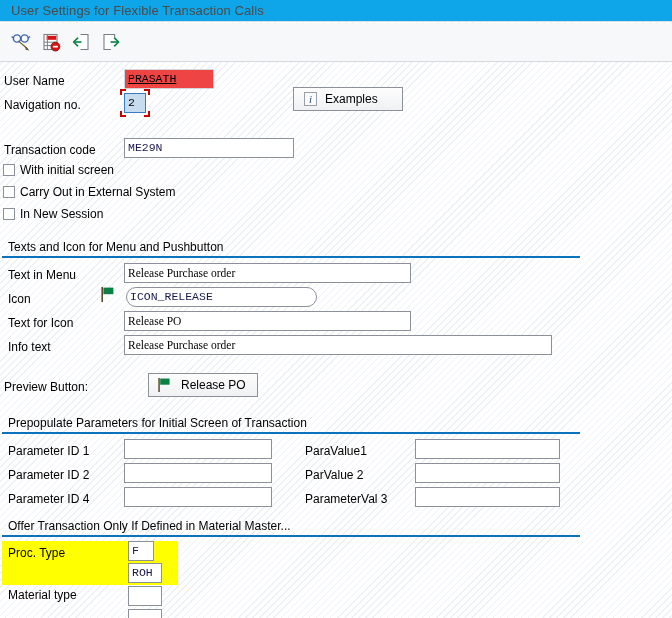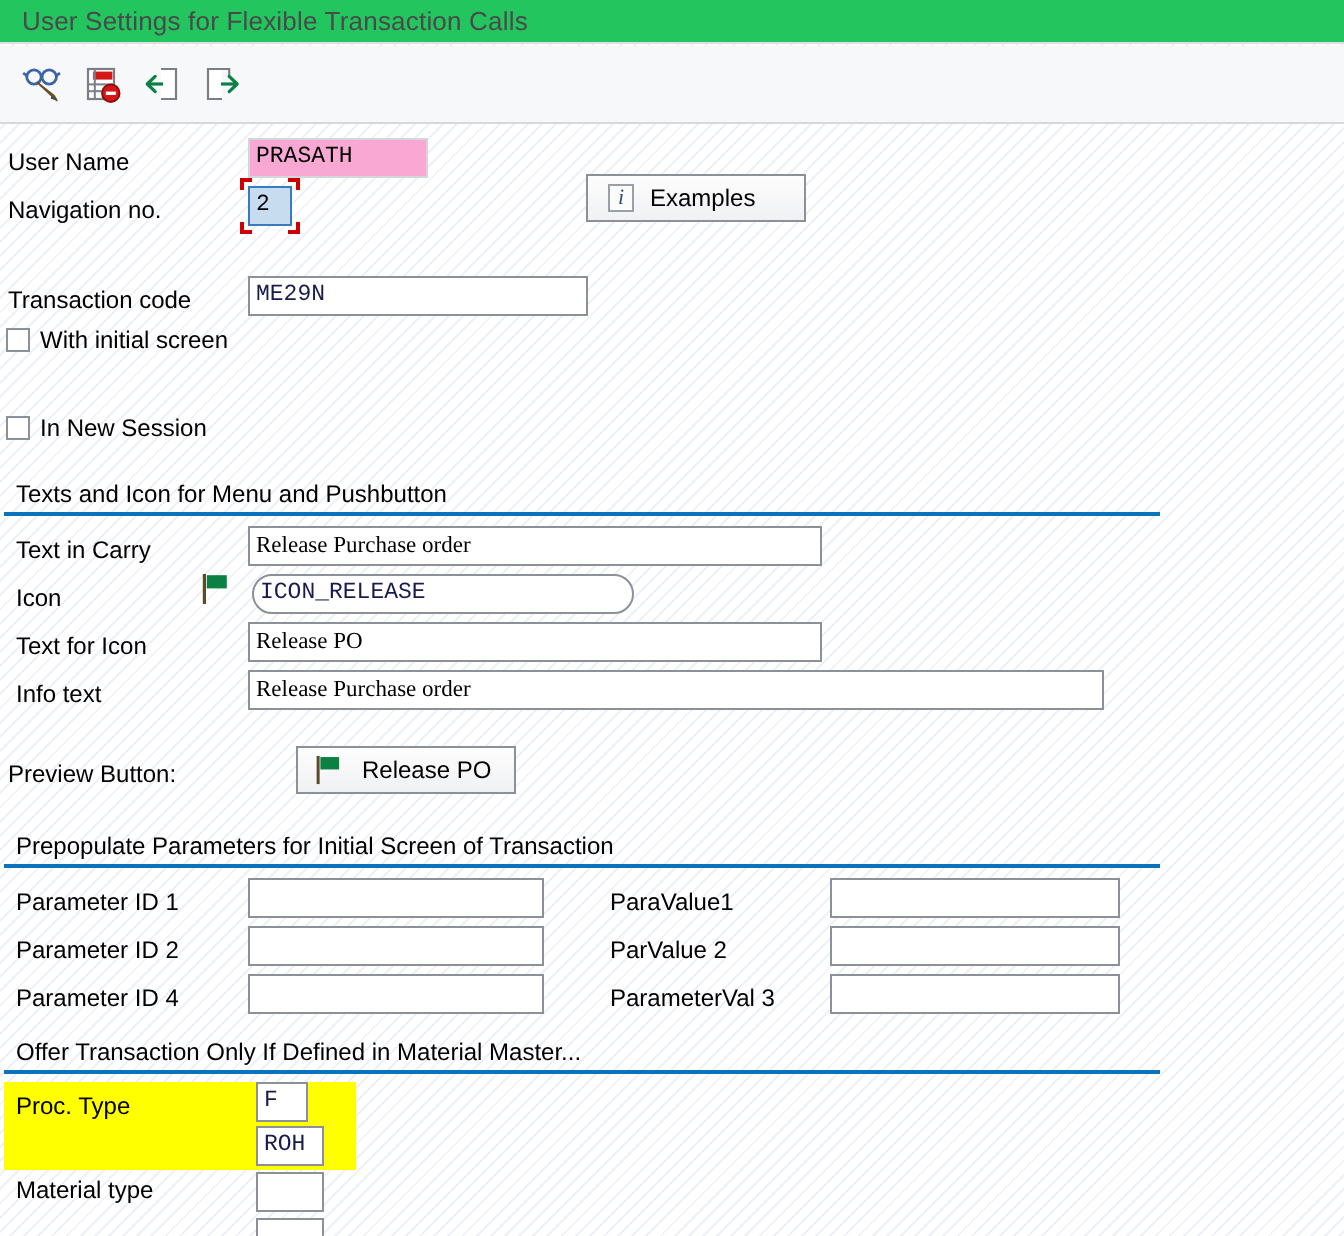--- a/index.html
+++ b/index.html
@@ -18,21 +18,21 @@
         rgba(222,230,238,0.55) 0px,
         rgba(222,230,238,0.55) 1px,
         rgba(255,255,255,0) 1px,
         rgba(255,255,255,0) 5px);
   }
 
   
   .titlebar {
     position: absolute; left: 0; top: 0;
     width: 672px; height: 22px;
-    background: #22c55e;
+    background: #0ea5e9;
     border-bottom: 1px solid #dcdfe3;
     display: flex; align-items: center;
   }
   .titlebar .title-text {
     padding-left: 11px;
     font-size: 13px;
     color: #4a4a4a;
     letter-spacing: .1px;
   }
 
@@ -63,21 +63,21 @@
     border: 1px solid #8b9099;
     background: #ffffff;
     font-family: "Liberation Mono", monospace;
     font-size: 11.5px;
     color: #1a1a4e;
     padding: 0 3px;
     line-height: 18px;
     display: flex; align-items: center;
     cursor: text;
   }
-  .inp.readonly { background: #f9a8d4; border: 1px solid #d3d6da; color: #000; }
+  .inp.readonly { background: #ef4444; border: 1px solid #d3d6da; color: #000; text-decoration: underline; }
   .inp.prop { font-family: Liberation Serif, serif; color: #000; }
 
   
   .focusfield { position: absolute; }
   .focusfield .inp {
     background: #c8dcf0;
     border: 1px solid #3a7bbf;
     color: #000;
     font-family: "Liberation Mono", monospace;
   }
@@ -217,32 +217,36 @@
 
   <div class="row" style="left:4px; top:78px;">
     <span class="lbl">Transaction code</span>
   </div>
   <div class="inp" style="position:absolute; left:124px; top:76px; width:170px;">ME29N</div>
 
   <div class="cb-row" style="left:3px; top:99px;">
     <span class="cbox"></span>
     <span class="lbl">With initial screen</span>
   </div>
+  <div class="cb-row" style="left:3px; top:121px;">
+    <span class="cbox"></span>
+    <span class="lbl">Carry Out in External System</span>
+  </div>
   <div class="cb-row" style="left:3px; top:143px;">
     <span class="cbox"></span>
     <span class="lbl">In New Session</span>
   </div>
 
   <div class="group" style="left:2px; top:176px; width:578px;">
     <div class="group-title">Texts and Icon for Menu and Pushbutton</div>
     <div class="group-line"></div>
     <div class="group-body" style="height:105px;">
 
       <div class="row" style="left:6px; top:7px;">
-        <span class="lbl">Text in Carry</span>
+        <span class="lbl">Text in Menu</span>
       </div>
       <div class="inp prop" style="position:absolute; left:122px; top:5px; width:287px;">Release Purchase order</div>
 
       <div class="row" style="left:6px; top:31px;">
         <span class="lbl">Icon</span>
       </div>
       <span style="position:absolute; left:98px; top:28px;">
         <svg width="16" height="17" viewBox="0 0 16 17">
           <path d="M2.2 1 V16" stroke="#5a4a2a" stroke-width="1.6"></path>
           <path d="M3.4 1.6 H13.4 V8.2 H3.4 Z" fill="#0a8043"></path>

